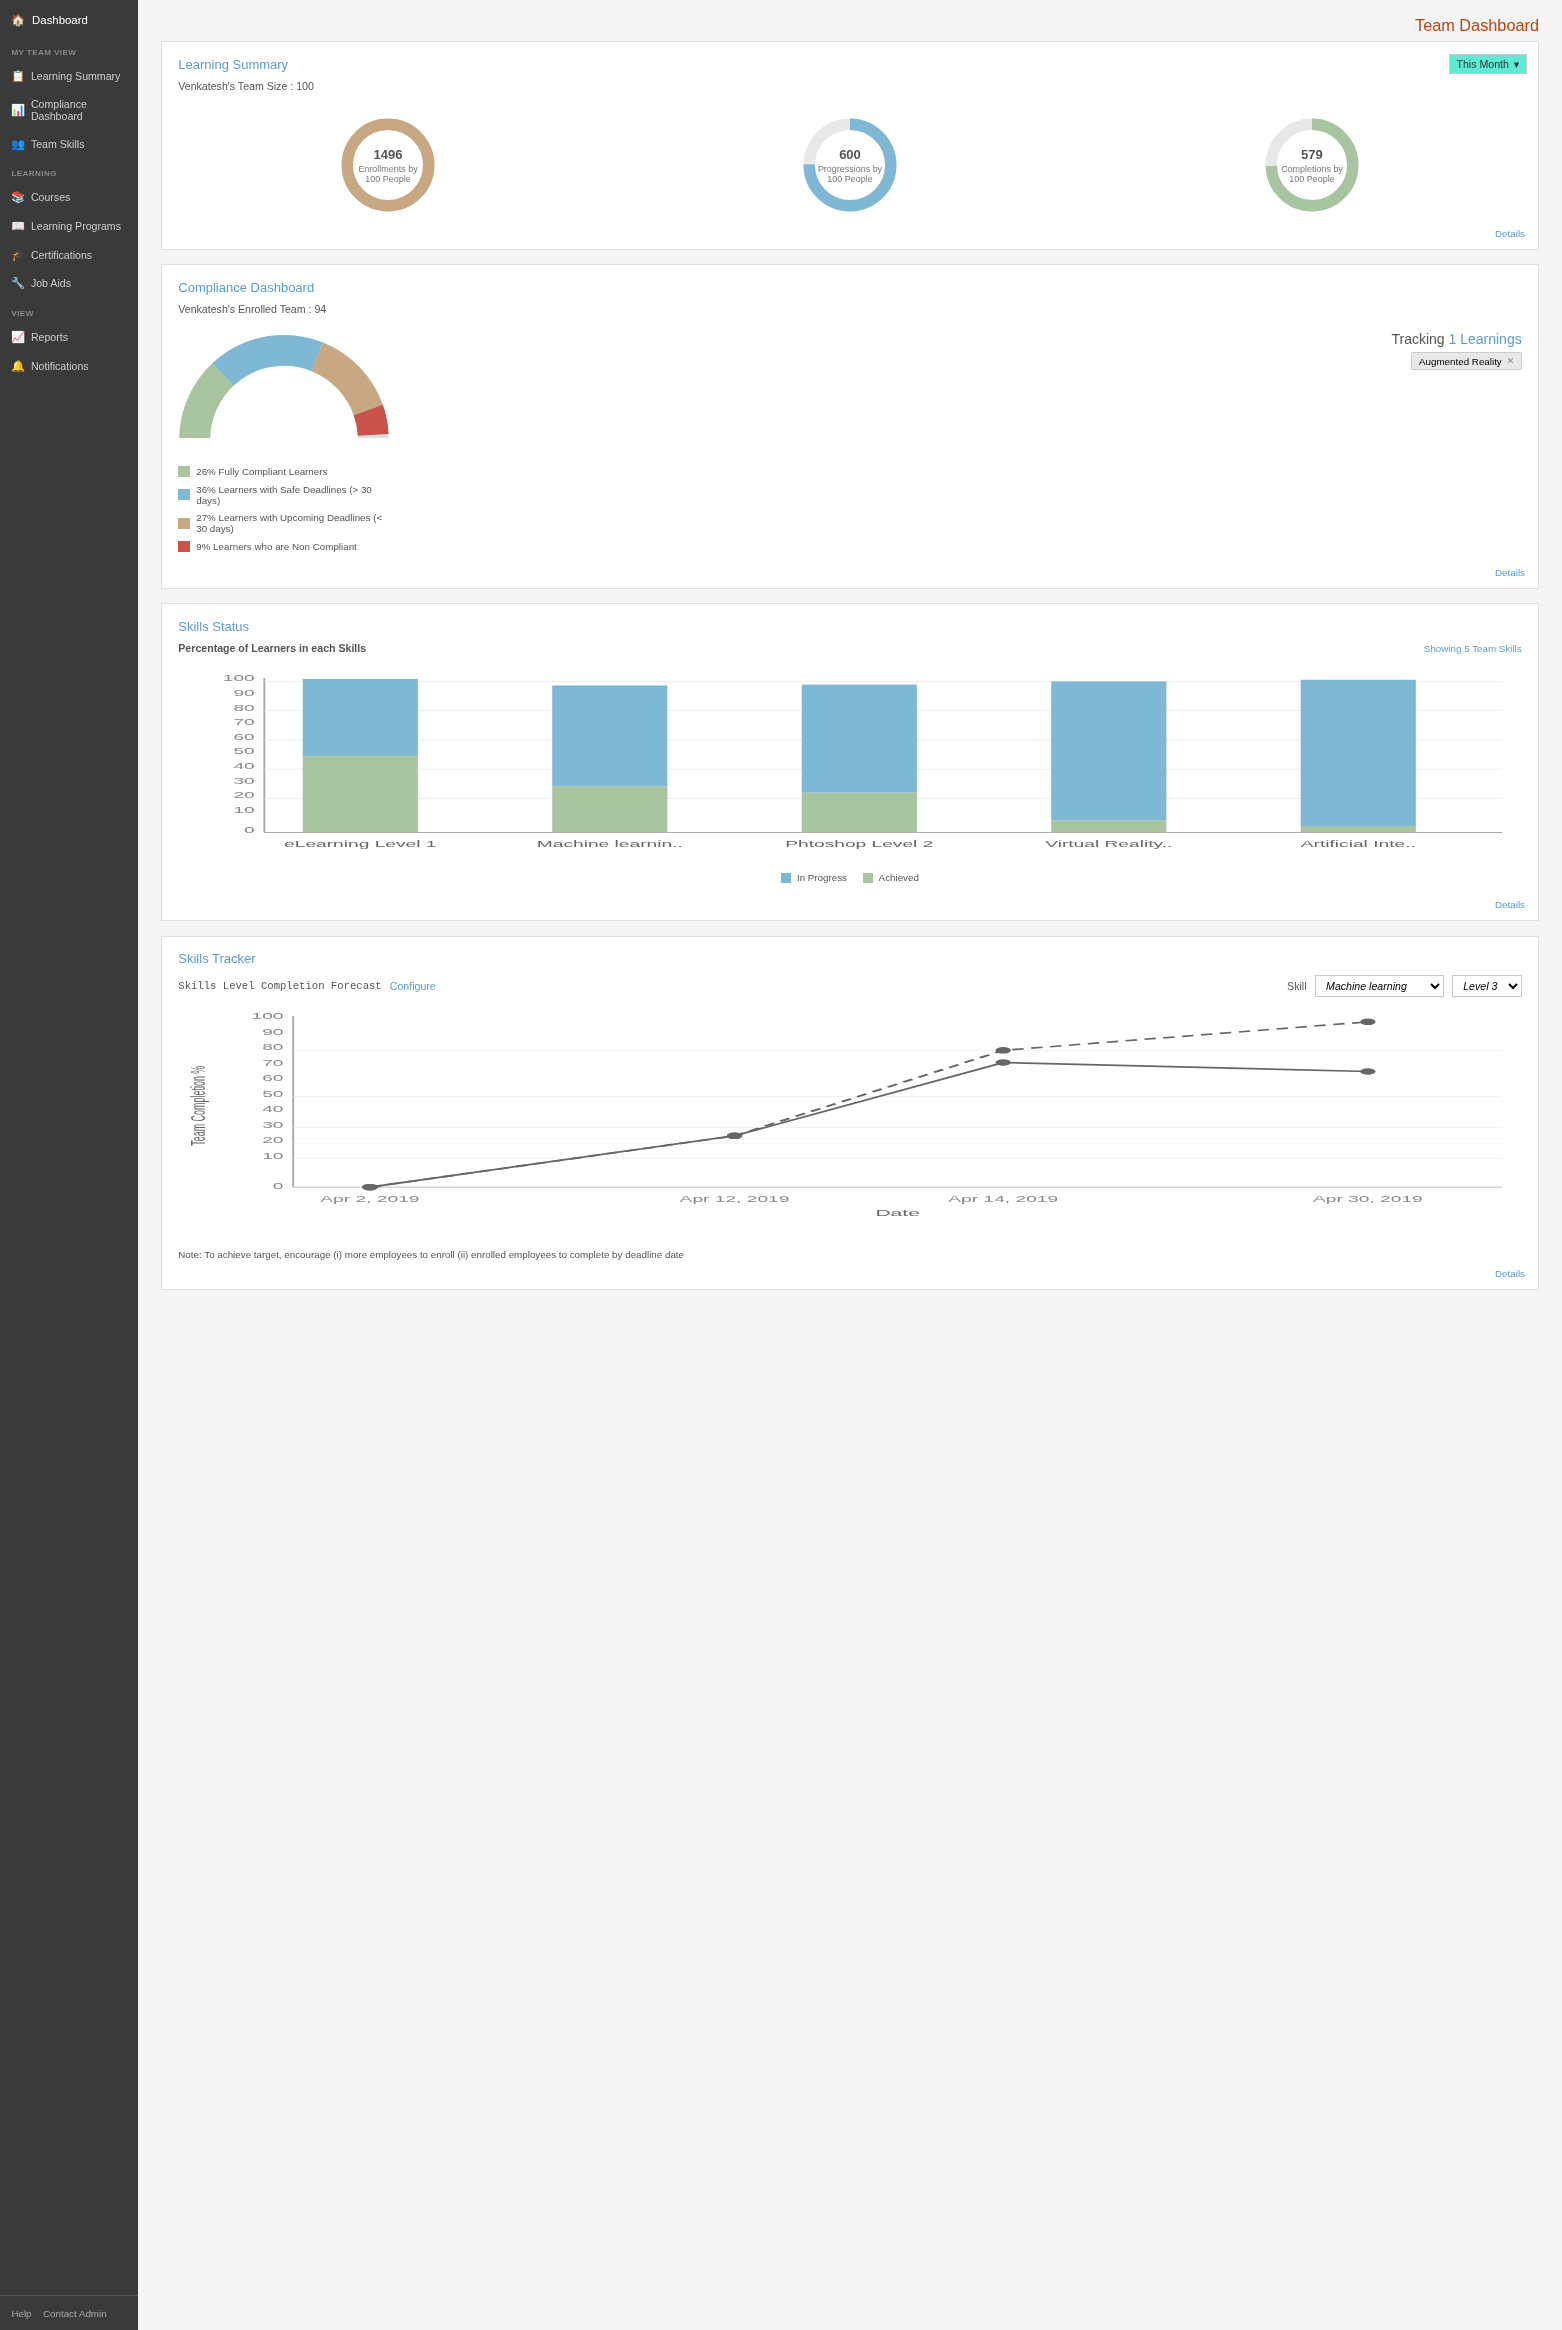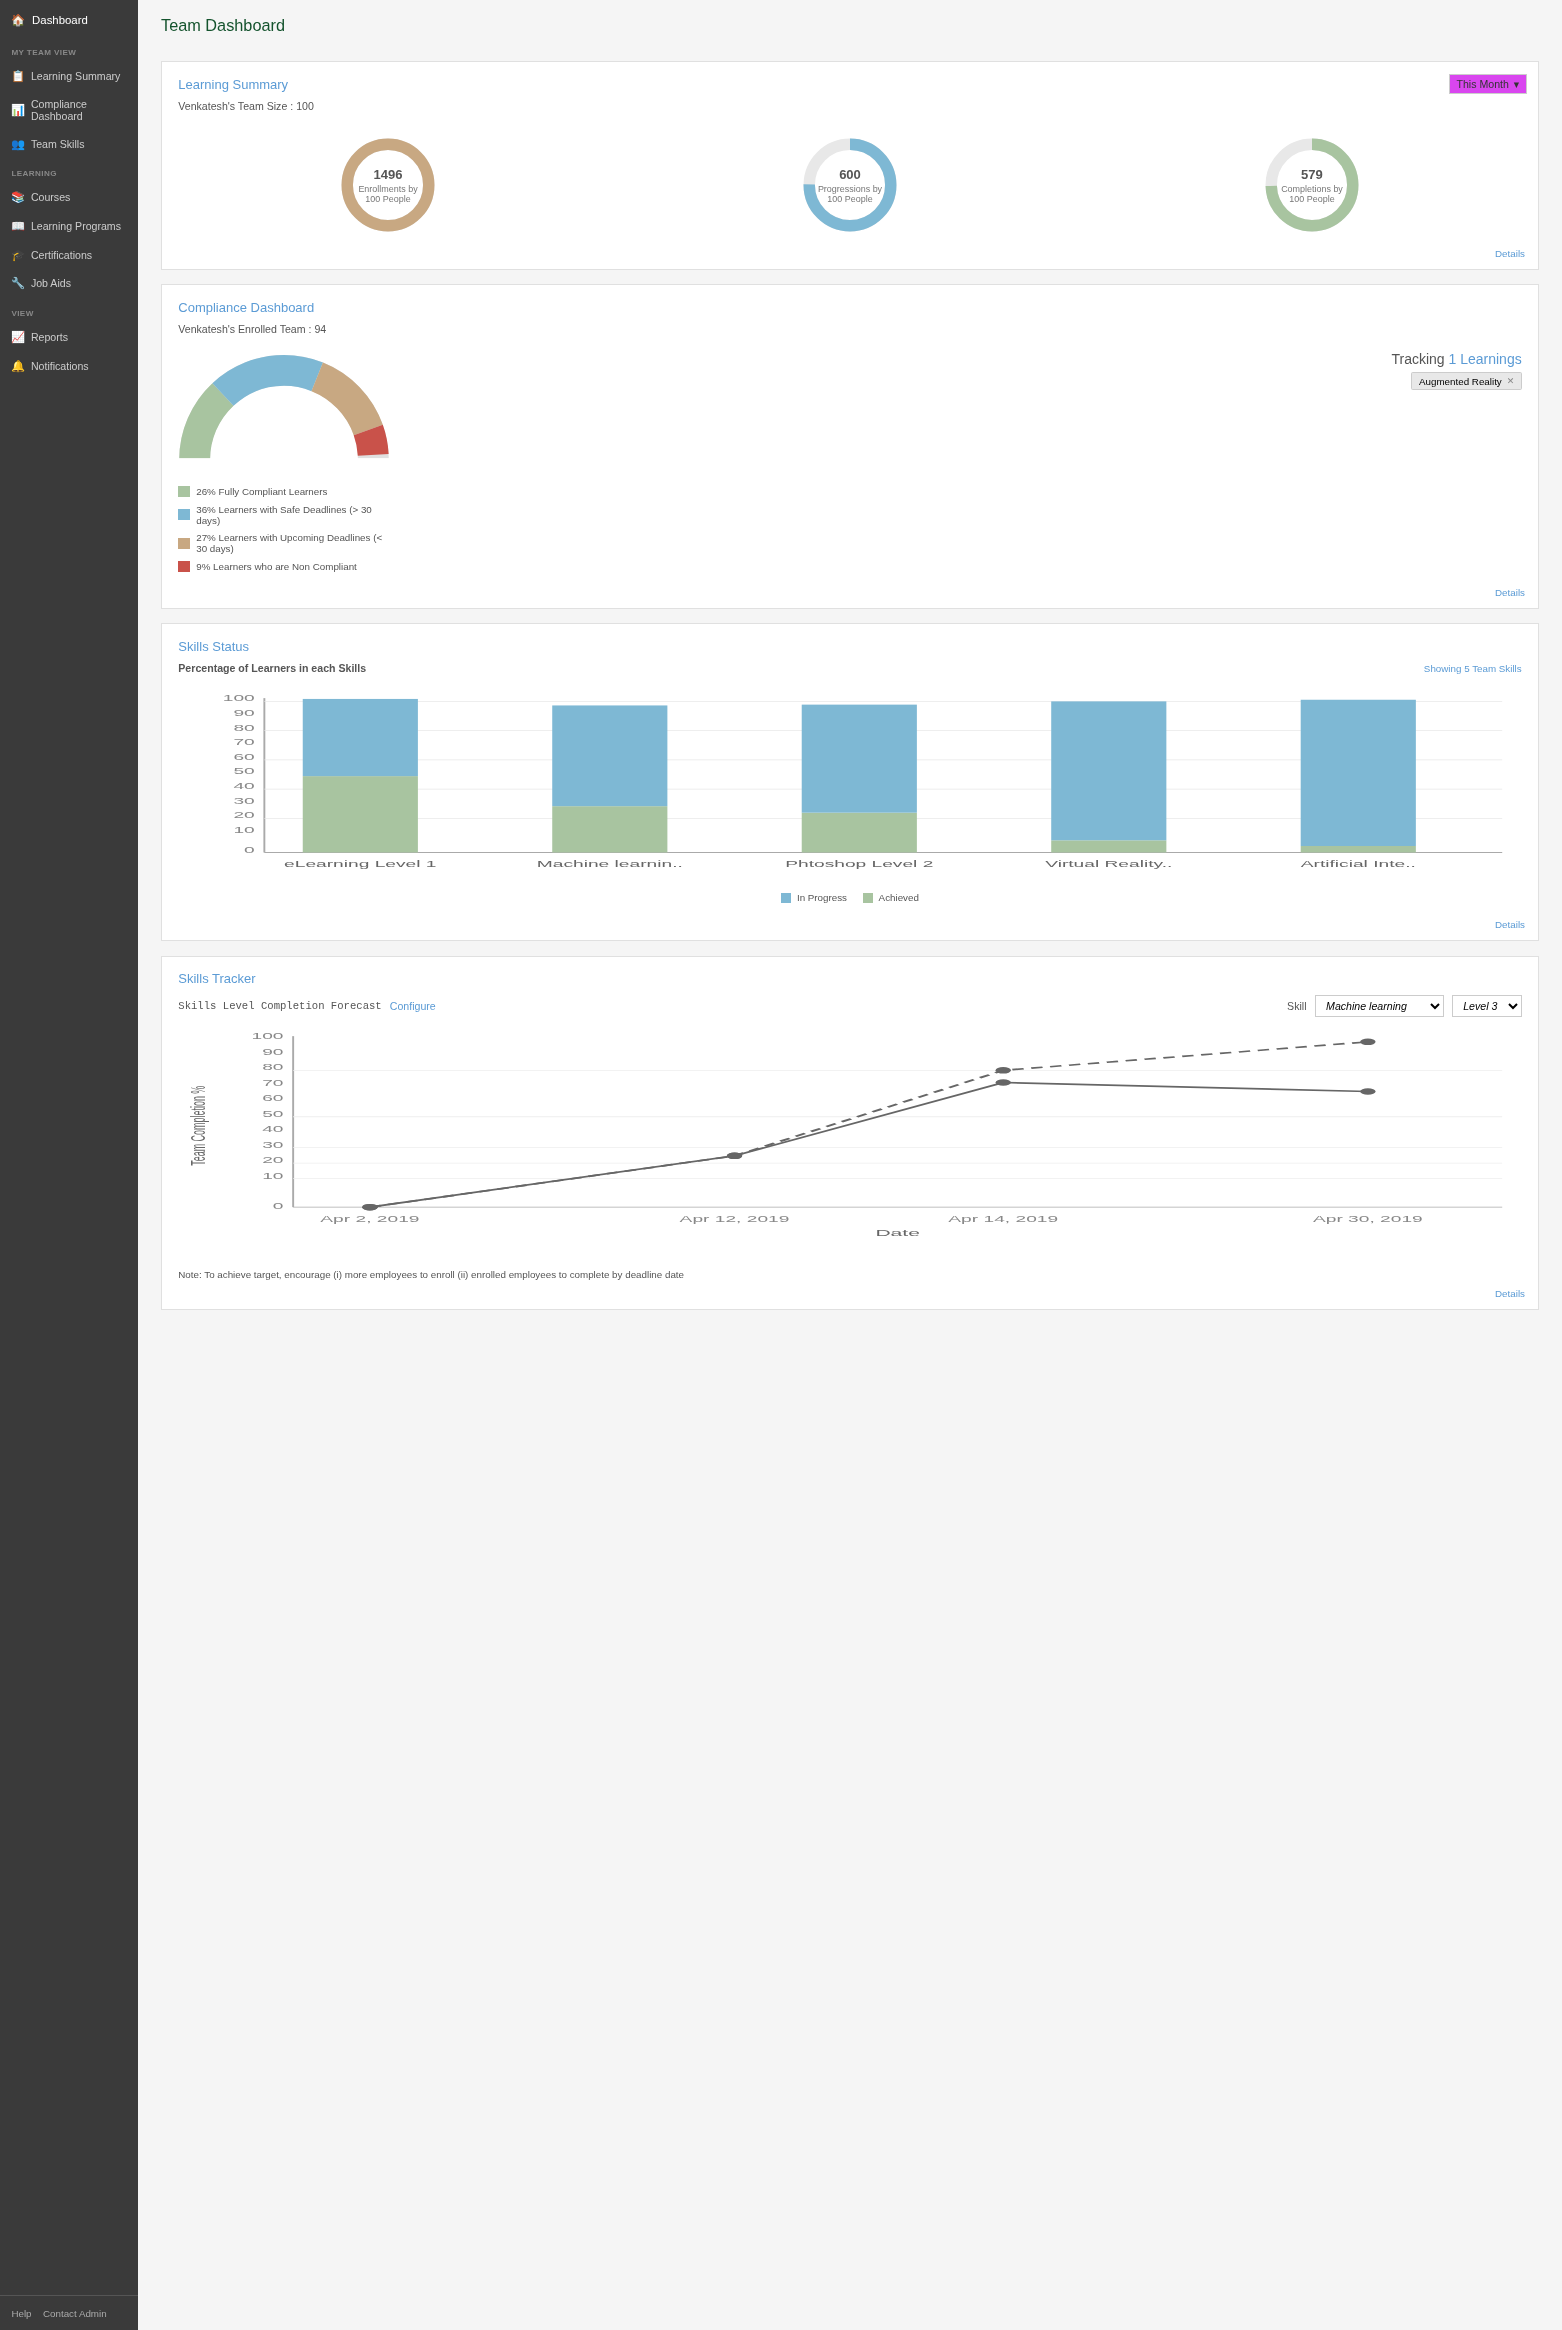--- a/index.html
+++ b/index.html
@@ -54,22 +54,23 @@
     
     #main {
       flex: 1;
       background: #f5f5f5;
       padding: 16.3px 23px 33px;
       overflow-y: auto;
     }
     .page-title {
       font-size: 16.3px;
       font-weight: 400;
-      color: #14532d;
-      margin-bottom: 26px;
+      color: #c2410c;
+      margin-bottom: 6px;
+      text-align: right;
     }
 
     
     .section {
       background: #fff;
       border: 0.8px solid #e0e0e0;
       margin-bottom: 14.7px;
       padding: 14.7px 16.3px;
       position: relative;
     }
@@ -109,21 +110,21 @@
     .donut-svg { width: 106px; height: 106px; }
 
     
     .month-dropdown {
       position: absolute;
       top: 11.4px;
       right: 11.4px;
       display: flex;
       align-items: center;
       border: 0.8px solid #ccc;
-      background: #d946ef;
+      background: #5eead4;
       padding: 3.3px 6.5px;
       font-size: 10.6px;
       color: #333;
       cursor: pointer;
       gap: 4.9px;
     }
 
     
     .compliance-inner {
       display: flex;

